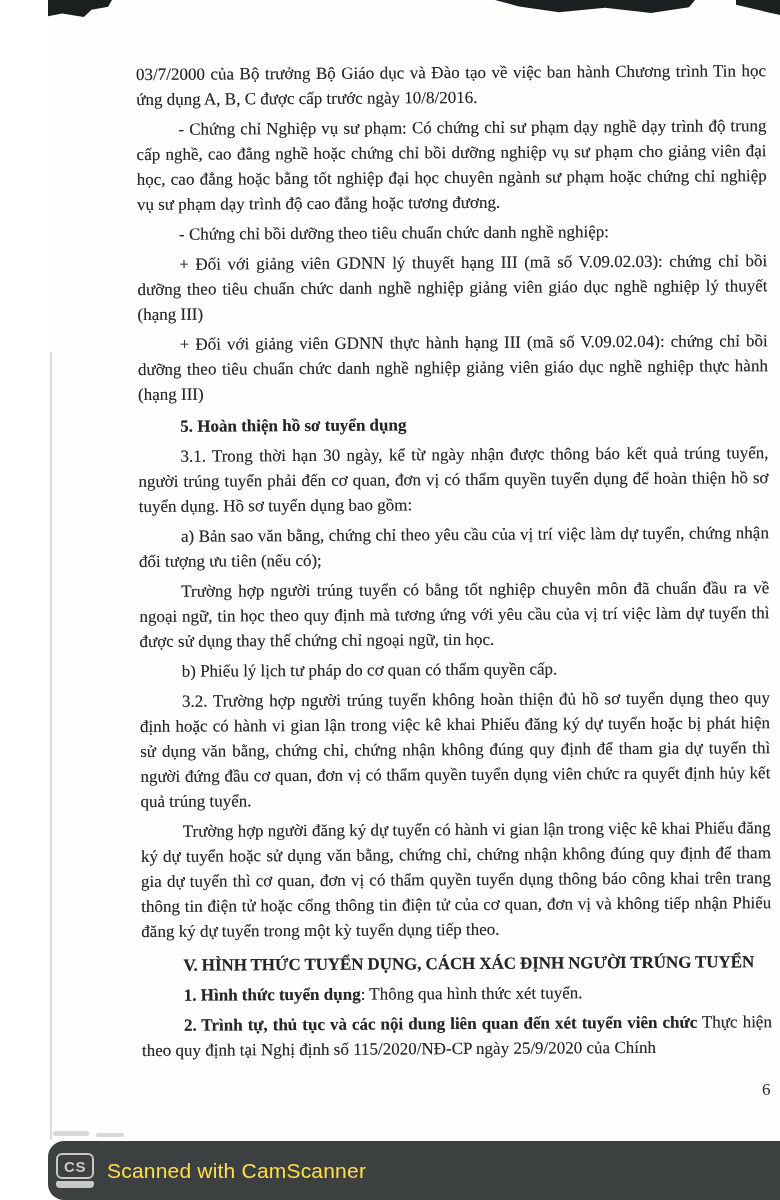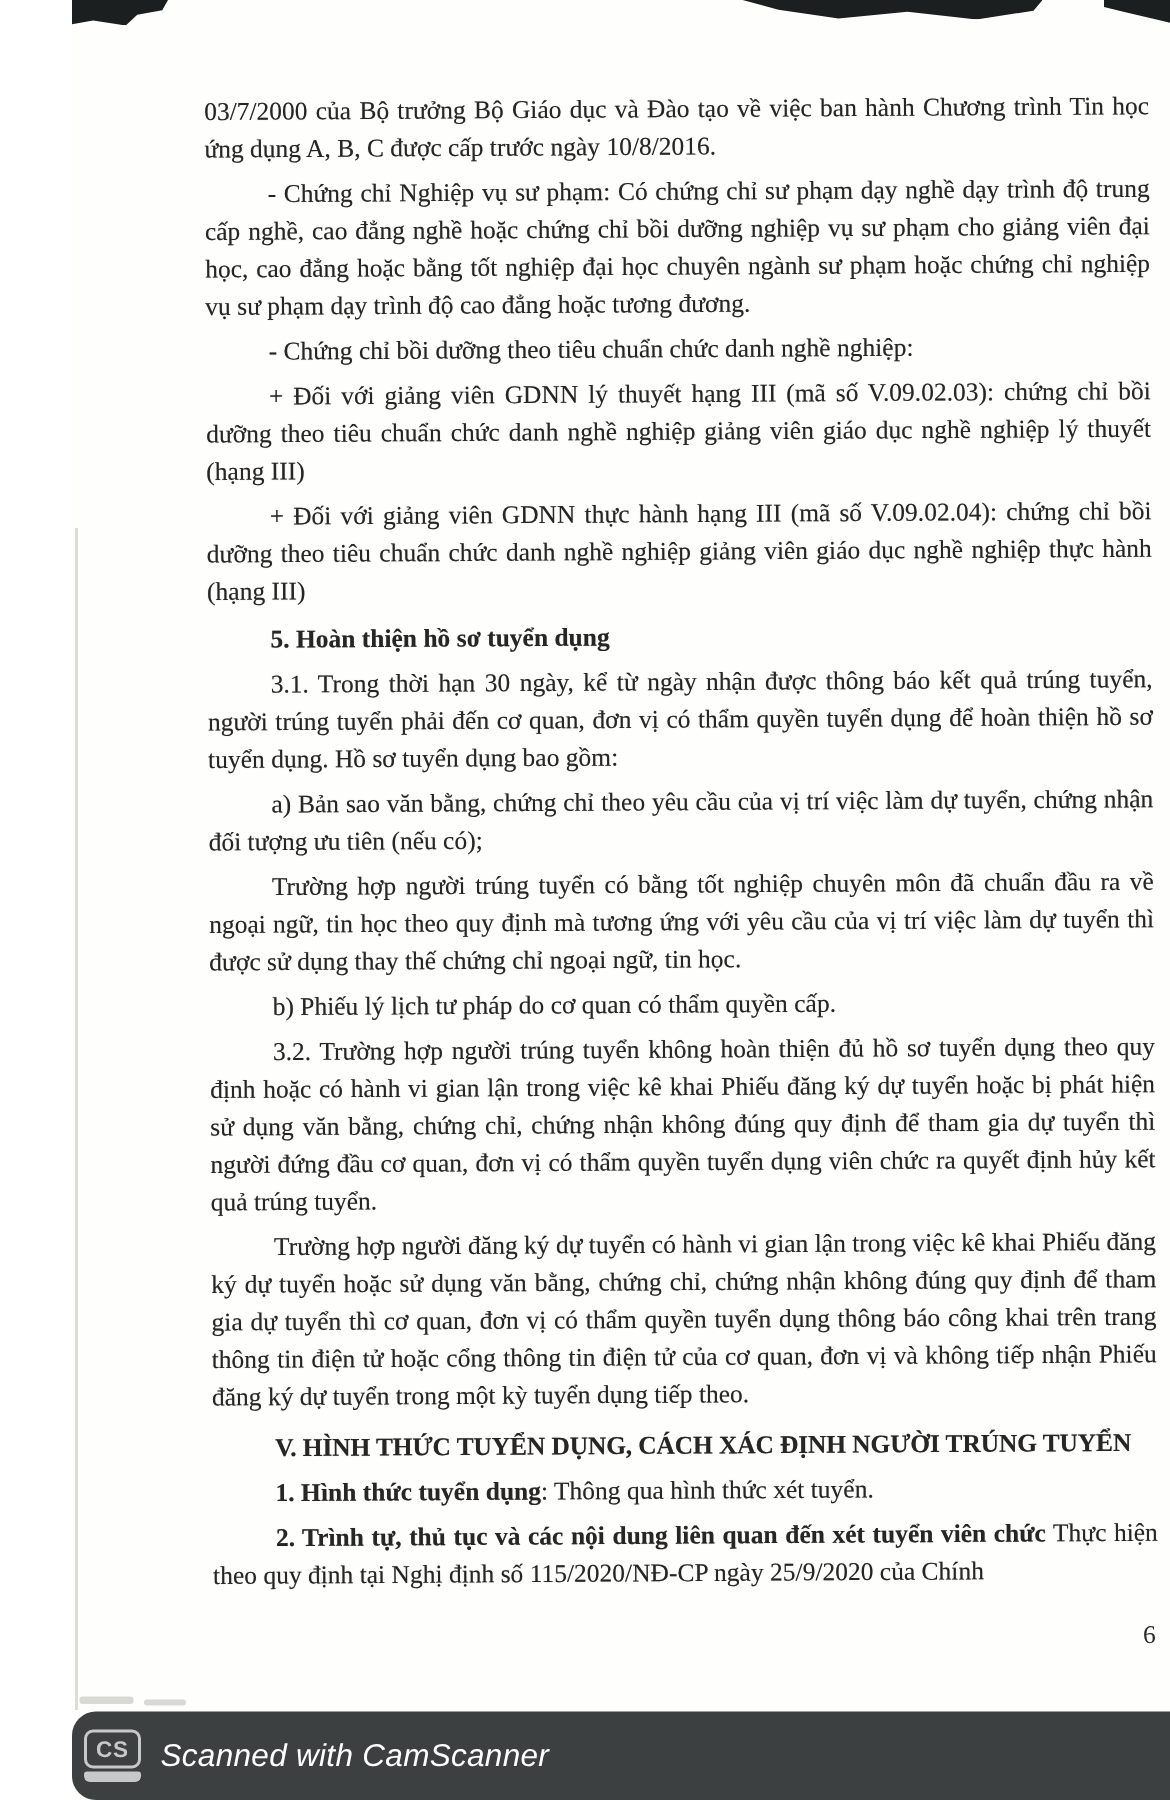--- a/index.html
+++ b/index.html
@@ -135,16 +135,16 @@
   <div class="page-number">6</div>
 
   <div class="pre-footer-dash dash-1"></div>
   <div class="pre-footer-dash dash-2"></div>
 
   <div class="footer-bar" style="background-color: rgb(60, 64, 65);">
     <div class="cs-logo">
       <div class="cs-box" style="color: rgb(198, 201, 200); border-color: rgb(198, 201, 200);">CS</div>
       <div class="cs-base" style="background-color: rgb(198, 201, 200);"></div>
     </div>
-    <div class="footer-label" style="color: #ffffff; font-style: italic;">Scanned with CamScanner</div>
+    <div class="footer-label" style="color: #fde047;">Scanned with CamScanner</div>
   </div>
 
 </div>
 
 </body></html>

